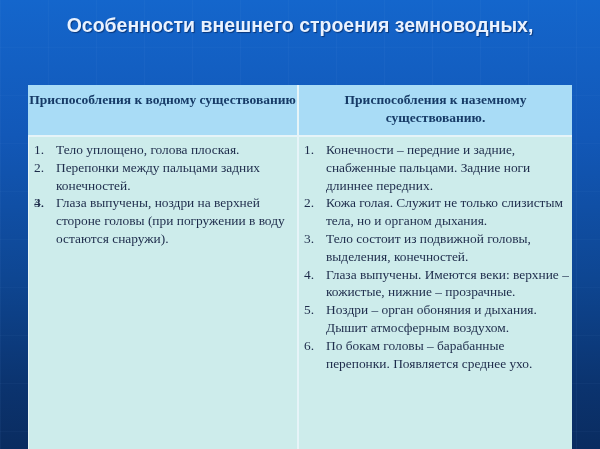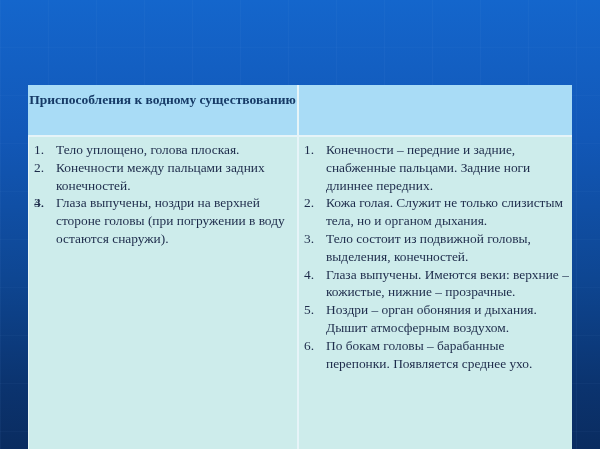--- a/index.html
+++ b/index.html
@@ -54,32 +54,34 @@
   ol { margin: 0; padding: 0; list-style: none; }
   li { position: relative; padding-left: 22px; }
   .num { position: absolute; left: 0; top: 0; }
 </style>
 </head>
 <body>
 
 <div class="grid-overlay"></div>
 
 <div class="title">
+  <div>Особенности внешнего строения земноводных,</div>
 </div>
 
 <div class="table">
   <div class="header-row"></div>
   <div class="col-divider"></div>
 
   <div class="th left">Приспособления к водному существованию</div>
+  <div class="th right">Приспособления к наземному существованию.</div>
 
   <div class="cell left">
     <ol>
       <li><span class="num">1.</span><span>Тело уплощено, голова плоская.</span></li>
-      <li><span class="num">2.</span><span>Конечности между пальцами задних конечностей.</span></li>
+      <li><span class="num">2.</span><span>Перепонки между пальцами задних конечностей.</span></li>
       <li><span class="num">3.</span></li>
       <li><span class="num">4.</span><span>Глаза выпучены, ноздри на верхней стороне головы (при погружении в воду остаются снаружи).</span></li>
     </ol>
   </div>
 
   <div class="cell right">
     <ol>
       <li><span class="num">1.</span><span>Конечности – передние и задние, снабженные пальцами. Задние ноги длиннее передних.</span></li>
       <li><span class="num">2.</span><span>Кожа голая. Служит не только слизистым тела, но и органом дыхания.</span></li>
       <li><span class="num">3.</span><span>Тело состоит из подвижной головы, выделения, конечностей.</span></li>

